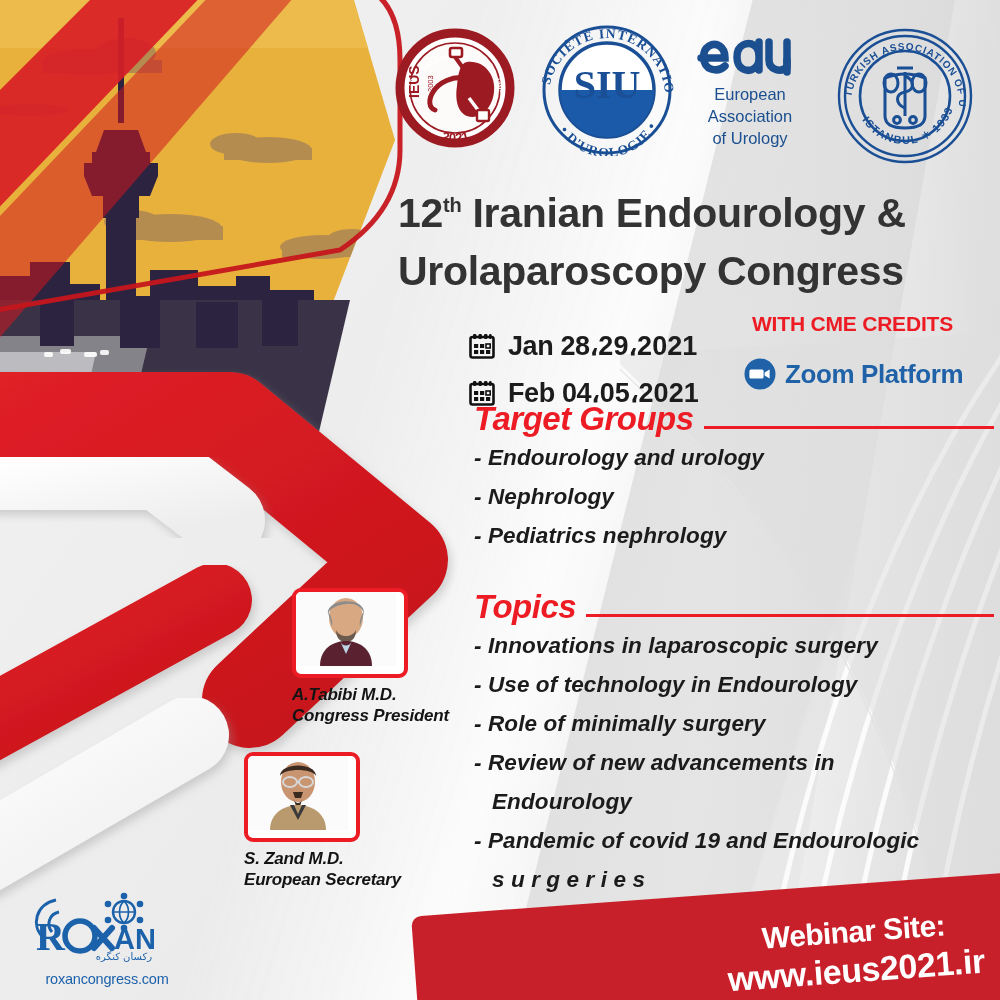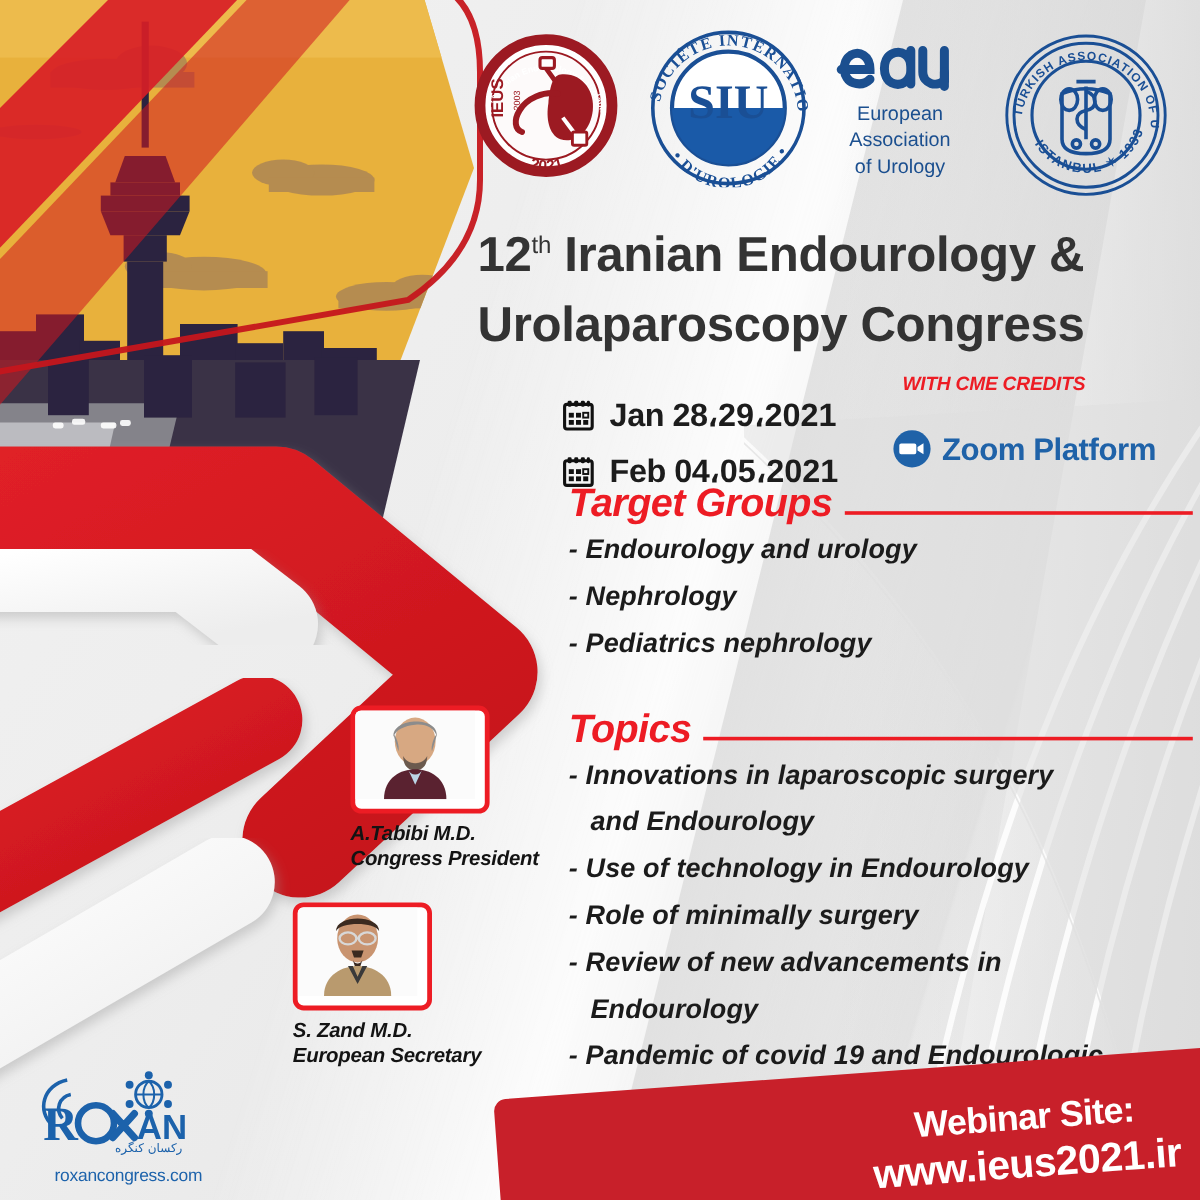--- a/index.html
+++ b/index.html
@@ -31,28 +31,28 @@
   .logo{position:absolute;}
   .logo-ieus{left:0;top:8px;}
   .logo-siu{left:133px;top:6px;}
   .logo-eau{left:300px;top:14px;}
   .logo-tau{left:440px;top:8px;}
   .eau-sub{font-size:16.5px;line-height:20px;color:#1b4f8f;text-align:center;font-family:"Liberation Sans",sans-serif;margin-top:2px;}
 
   
   .title{position:absolute;left:398px;top:176px;width:600px;color:#333;
     font-family:"Liberation Sans",sans-serif;font-weight:bold;font-size:41px;line-height:58px;letter-spacing:-.3px;}
-  .title .ord{font-size:20px;vertical-align:super;font-weight:normal;}
+  .title .ord{font-size:20px;vertical-align:super;font-weight:bold;}
 
   
   .dates{position:absolute;left:468px;top:322px;width:530px;}
   .dateline{display:flex;align-items:center;height:47px;}
   .cal{width:28px;height:28px;flex:0 0 28px;margin-right:12px;}
   .datetxt{font-size:27px;font-weight:bold;color:#1c1c1c;letter-spacing:-.4px;}
-  .cme{position:absolute;left:752px;top:312px;color:#ed1c24;font-size:16px;font-weight:bold;letter-spacing:-.2px;font-style:italic;}
+  .cme{position:absolute;left:752px;top:312px;color:#ed1c24;font-size:21px;font-weight:bold;letter-spacing:-.2px;}
   .zoomrow{position:absolute;left:744px;top:358px;display:flex;align-items:center;}
   .zoomtxt{font-size:26px;font-weight:bold;color:#1f62a8;margin-left:9px;letter-spacing:-.4px;}
 
   
   .sec{position:absolute;left:474px;width:520px;}
   .sec-head{display:flex;align-items:flex-end;}
   .sec-title{color:#ed1c24;font-size:33px;font-weight:bold;font-style:italic;white-space:nowrap;letter-spacing:-.5px;}
   .rule{flex:1;height:3px;background:#ed1c24;margin:0 0 9px 10px;}
   .li{font-size:22.5px;font-weight:bold;font-style:italic;color:#1b1b1b;line-height:39px;letter-spacing:.1px;white-space:nowrap;}
   .li.cont{padding-left:18px;}
@@ -359,21 +359,20 @@
     <div class="li">- Nephrology</div>
     <div class="li">- Pediatrics nephrology</div>
   </div>
 
   <div class="sec" id="topics">
     <div class="sec-head">
       <span class="sec-title">Topics</span>
       <span class="rule"></span>
     </div>
     <div class="li">- Innovations in laparoscopic surgery</div>
-    <div class="li cont">and Endourology</div>
     <div class="li">- Use of technology in Endourology</div>
     <div class="li">- Role of minimally surgery</div>
     <div class="li">- Review of new advancements in</div>
     <div class="li cont">Endourology</div>
     <div class="li">- Pandemic of covid 19 and Endourologic</div>
     <div class="li cont">s u r g e r i e s</div>
   </div>
 
   <div class="speaker" id="speaker-1">
     <div class="spk-photo">

